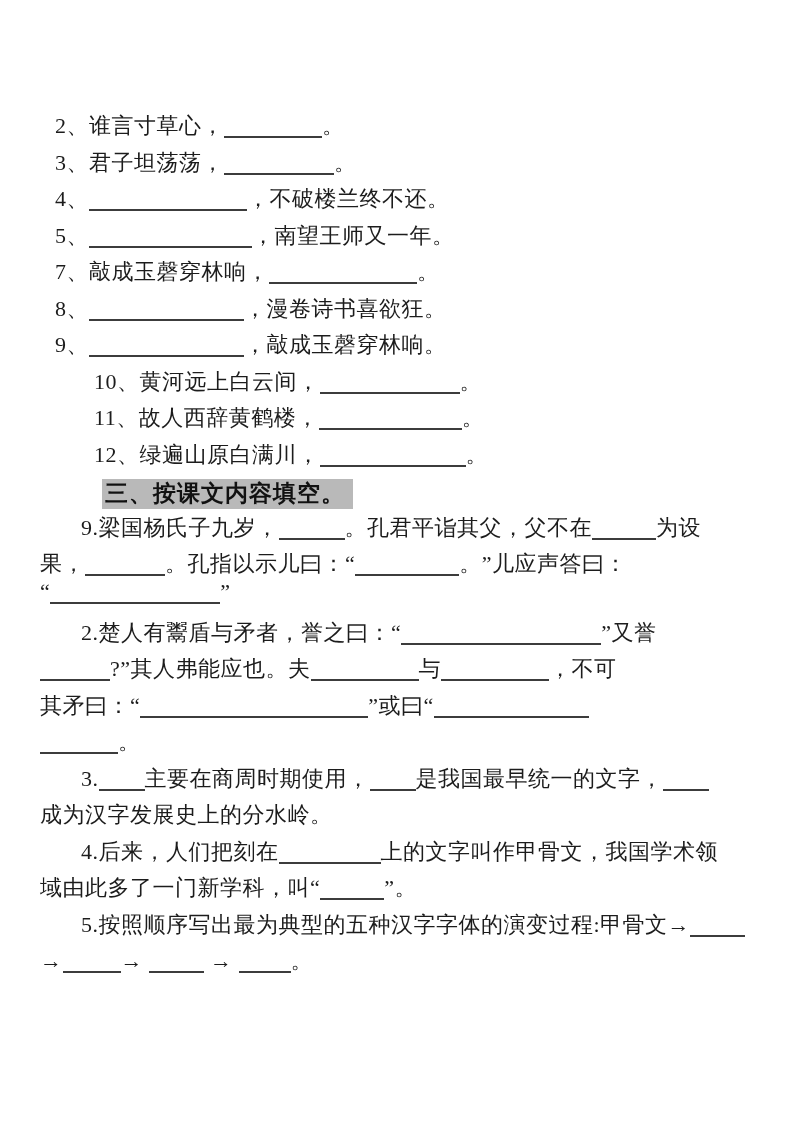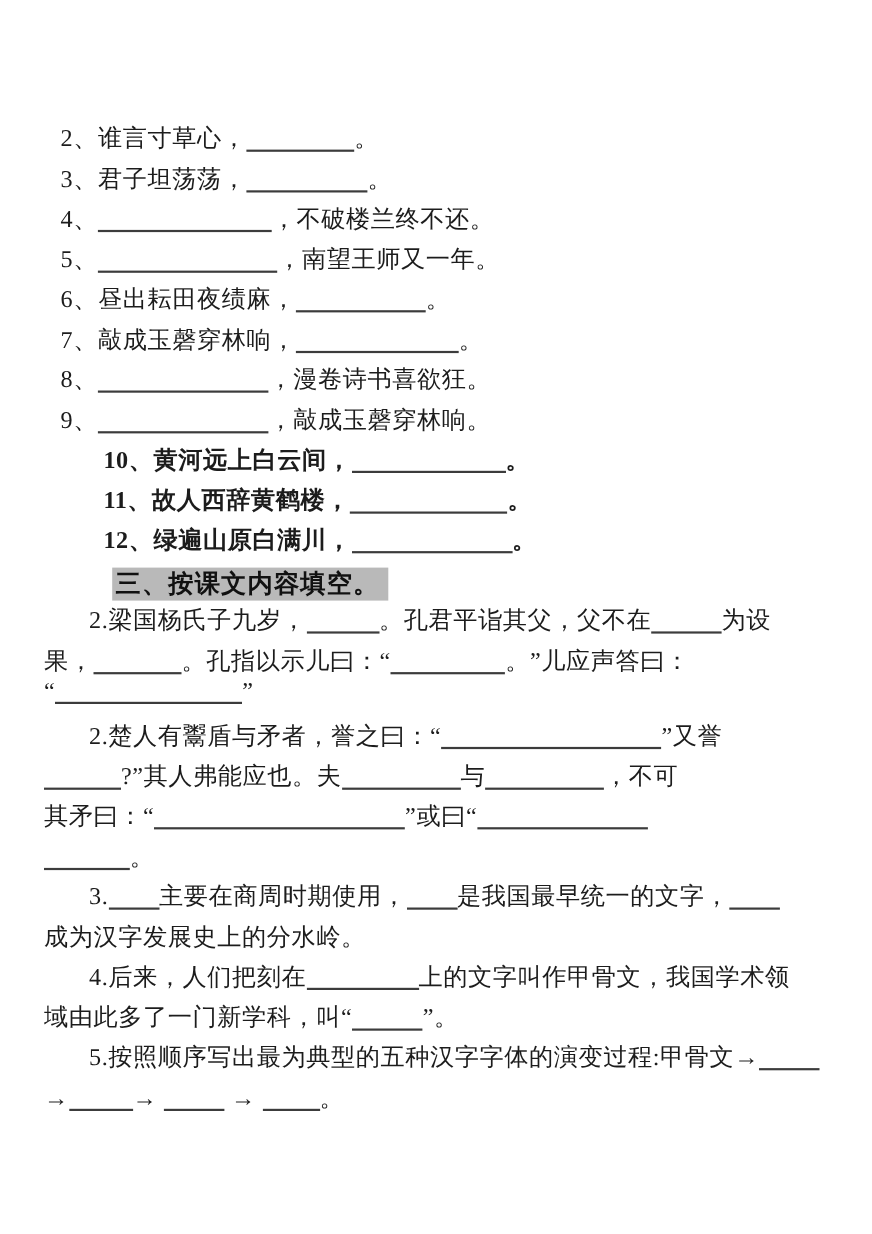--- a/index.html
+++ b/index.html
@@ -21,21 +21,21 @@
   #content {
     padding-top: 114px;
   }
   .line {
     height: 23px;
     line-height: 23px;
     margin-bottom: 13.5px;
     white-space: nowrap;
   }
   .poem  { margin-left: 55px; }
-  .poem2 { margin-left: 94px; font-weight: bold;  }
+  .poem2 { margin-left: 94px;  }
   .first { margin-left: 81px;  }
   .cont  { margin-left: 40px;  }
   .headwrap { margin-left: 78px; padding-left: 24px; }
   .heading {
     display: inline-block;
     background: #b9b9b9;
     color: #111111;
     font-weight: 700;
     font-size: 23px;
     padding: 3px 8px 4px 3px;
@@ -54,29 +54,28 @@
 </style>
 </head>
 <body>
 
 <div class="page">
   <div id="content">
       <div class="line poem"><span class="txt">2、谁言寸草心，</span><span class="blank" style="width: 98px;"></span><span class="txt">。</span></div>
       <div class="line poem"><span class="txt">3、君子坦荡荡，</span><span class="blank" style="width: 110px;"></span><span class="txt">。</span></div>
       <div class="line poem"><span class="txt">4、</span><span class="blank" style="width: 158px;"></span><span class="txt">，不破楼兰终不还。</span></div>
       <div class="line poem"><span class="txt">5、</span><span class="blank" style="width: 163px;"></span><span class="txt">，南望王师又一年。</span></div>
-      <div class="line poem"><span class="txt">6、昼出耘田夜绩麻，</span><span class="blank" style="width: 118px;"></span><span class="txt">。</span></div>
       <div class="line poem"><span class="txt">7、敲成玉磬穿林响，</span><span class="blank" style="width: 148px;"></span><span class="txt">。</span></div>
       <div class="line poem"><span class="txt">8、</span><span class="blank" style="width: 155px;"></span><span class="txt">，漫卷诗书喜欲狂。</span></div>
       <div class="line poem"><span class="txt">9、</span><span class="blank" style="width: 155px;"></span><span class="txt">，敲成玉磬穿林响。</span></div>
       <div class="line poem2"><span class="txt">10、黄河远上白云间，</span><span class="blank" style="width: 140px;"></span><span class="txt">。</span></div>
       <div class="line poem2"><span class="txt">11、故人西辞黄鹤楼，</span><span class="blank" style="width: 143px;"></span><span class="txt">。</span></div>
       <div class="line poem2"><span class="txt">12、绿遍山原白满川，</span><span class="blank" style="width: 146px;"></span><span class="txt">。</span></div>
       <div class="line headwrap"><span class="heading">三、按课文内容填空。</span></div>
-      <div class="line first"><span class="txt">2.梁国杨氏子九岁，</span><span class="blank" style="width: 66px;"></span><span class="txt">。孔君平诣其父，父不在</span><span class="blank" style="width: 64px;"></span><span class="txt">为设</span></div>
+      <div class="line first"><span class="txt">9.梁国杨氏子九岁，</span><span class="blank" style="width: 66px;"></span><span class="txt">。孔君平诣其父，父不在</span><span class="blank" style="width: 64px;"></span><span class="txt">为设</span></div>
       <div class="line cont"><span class="txt">果，</span><span class="blank" style="width: 80px;"></span><span class="txt">。孔指以示儿曰：“</span><span class="blank" style="width: 104px;"></span><span class="txt">。”儿应声答曰：</span></div>
       <div class="line cont" style="margin-top: -9px;"><span class="txt">“</span><span class="blank" style="width: 170px;"></span><span class="txt">”</span></div>
       <div class="line first" style="margin-top: 18px;"><span class="txt">2.楚人有鬻盾与矛者，誉之曰：“</span><span class="blank" style="width: 200px;"></span><span class="txt">”又誉</span></div>
       <div class="line cont"><span class="blank" style="width: 70px;"></span><span class="txt">?”其人弗能应也。夫</span><span class="blank" style="width: 108px;"></span><span class="txt">与</span><span class="blank" style="width: 108px;"></span><span class="txt">，不可</span></div>
       <div class="line cont"><span class="txt">其矛曰：“</span><span class="blank" style="width: 228px;"></span><span class="txt">”或曰“</span><span class="blank" style="width: 155px;"></span></div>
       <div class="line cont"><span class="blank" style="width: 78px;"></span><span class="txt">。</span></div>
       <div class="line first"><span class="txt">3.</span><span class="blank" style="width: 46px;"></span><span class="txt">主要在商周时期使用，</span><span class="blank" style="width: 46px;"></span><span class="txt">是我国最早统一的文字，</span><span class="blank" style="width: 46px;"></span></div>
       <div class="line cont"><span class="txt">成为汉字发展史上的分水岭。</span></div>
       <div class="line first"><span class="txt">4.后来，人们把刻在</span><span class="blank" style="width: 102px;"></span><span class="txt">上的文字叫作甲骨文，我国学术领</span></div>
       <div class="line cont"><span class="txt">域由此多了一门新学科，叫“</span><span class="blank" style="width: 64px;"></span><span class="txt">”。</span></div>

